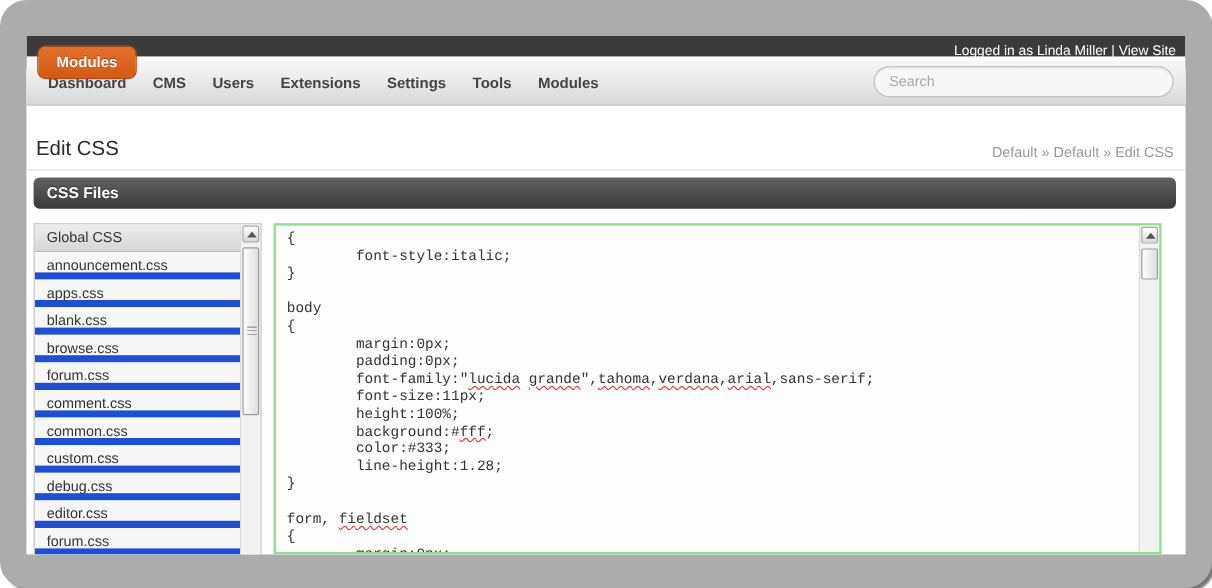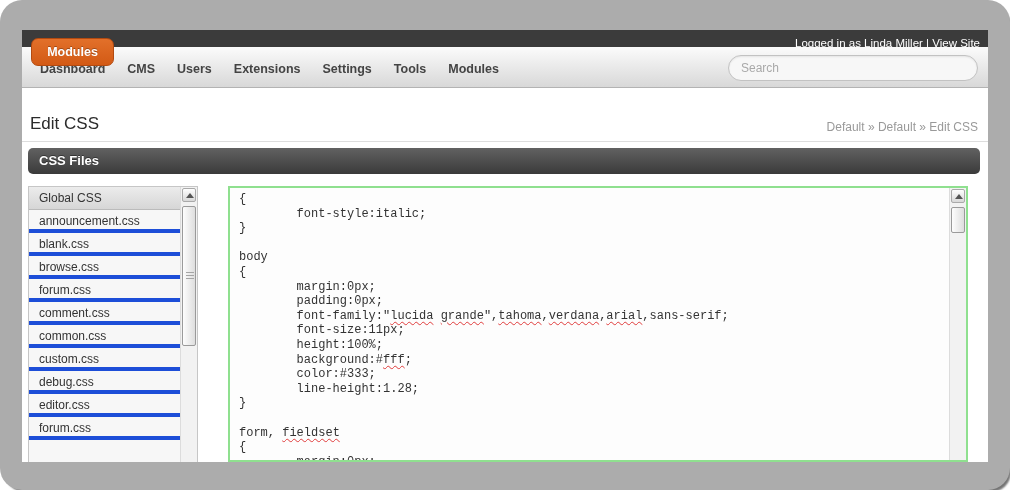--- a/index.html
+++ b/index.html
@@ -42,25 +42,25 @@
   
   .panel-header { position:absolute; left:6px; top:118px; width:952px; height:26px;
                   background:linear-gradient(#616161,#3a3a3a); border-radius:5px;
                   color:#fff; font-size:13px; font-weight:bold; line-height:26px;
                   padding-left:11px; text-shadow:0 -1px 0 rgba(0,0,0,0.4); }
 
   
   .workspace { position:absolute; left:6px; top:156px; width:952px; height:276px; }
 
   
-  .file-list-wrap { position:absolute; left:0; top:0; width:170px; height:276px;
+  .file-list-wrap { position:absolute; left:0; top:0; width:190px; height:276px;
                     border:1px solid #c6c6c6; border-bottom:none; background:#f7f7f7; overflow:hidden; }
   .file-list { list-style:none; position:absolute; left:0; top:0; width:172px; }
   .file-item { height:23px; line-height:23px; padding-left:10px; font-size:12px; color:#333;
-               border-bottom:4px solid #1d4ed8; background:#f7f7f7; cursor:pointer; white-space:nowrap; }
+               border-bottom:6px solid #1d4ed8; background:#f7f7f7; cursor:pointer; white-space:nowrap; }
   .file-item.selected { background:linear-gradient(#ececec,#d6d6d6); border-bottom:1px solid #bbb; }
 
   
   .sbar { position:absolute; top:0; right:0; width:17px; height:100%;
           background:#f2f2f2; border-left:1px solid #dcdcdc; }
   .sb-btn { position:absolute; top:1px; left:1px; width:14px; height:14px;
             background:linear-gradient(#fefefe,#d8d8d8); border:1px solid #a9a9a9;
             border-radius:2px; cursor:pointer; }
   .sb-btn .arrow { position:absolute; left:3px; top:4px; width:0; height:0;
                    border-left:4px solid transparent; border-right:4px solid transparent;
@@ -116,20 +116,21 @@
     <div class="panel-header">
       <span>CSS Files</span>
     </div>
 
     <div class="workspace">
 
       <div class="file-list-wrap">
         <ul class="file-list" id="file-list">
             <li class="file-item selected">Global CSS</li>
             <li class="file-item">announcement.css</li>
+            <li class="file-item">apps.css</li>
             <li class="file-item">blank.css</li>
             <li class="file-item">browse.css</li>
             <li class="file-item">forum.css</li>
             <li class="file-item">comment.css</li>
             <li class="file-item">common.css</li>
             <li class="file-item">custom.css</li>
             <li class="file-item">debug.css</li>
             <li class="file-item">editor.css</li>
             <li class="file-item">forum.css</li>
           </ul>

